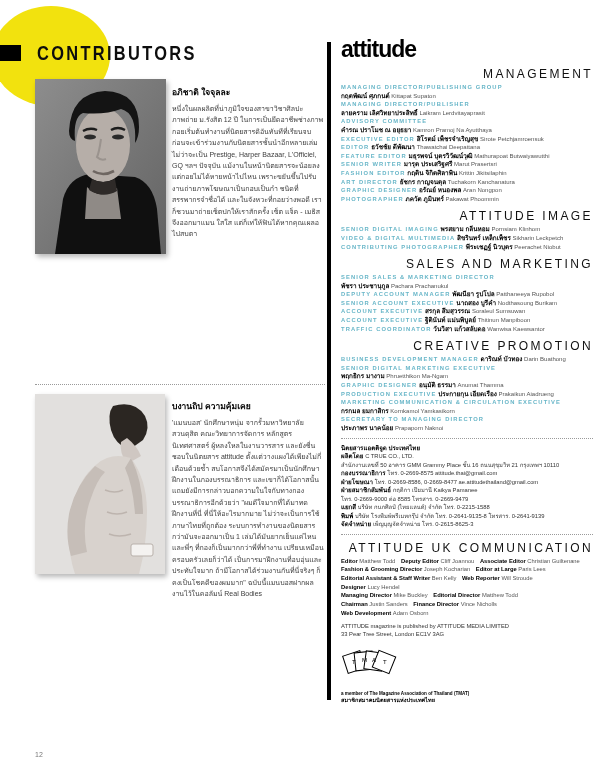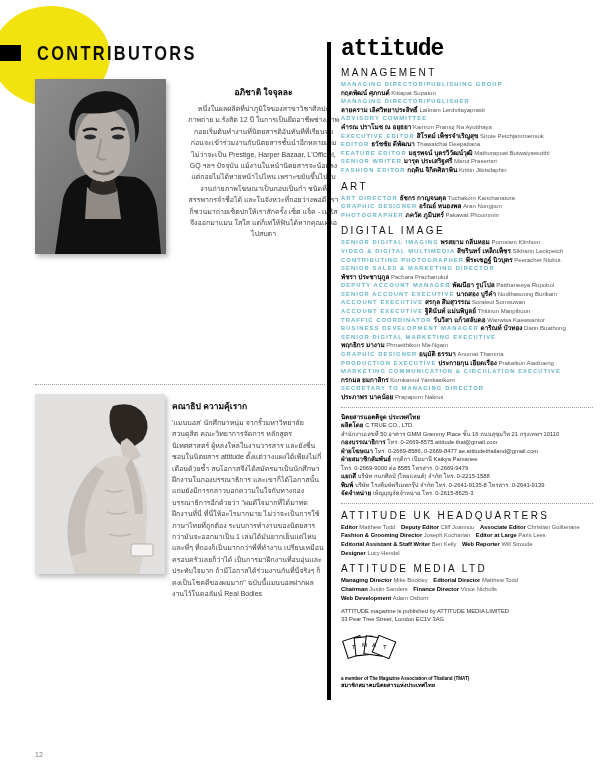--- a/index.html
+++ b/index.html
@@ -14,22 +14,22 @@
   .photo{box-shadow:2px 3px 5px rgba(0,0,0,.28);}
   .photo svg{display:block;}
   .bio-block{width:153px;}
   .bio-name{font-size:8.5px;font-weight:bold;color:#000;margin-bottom:4px;}
   .bio-text{font-size:7px;line-height:11.4px;color:#3c3c3c;overflow-wrap:anywhere;}
   .dotted-div{border-top:1px dotted #9a9a9a;height:0;}
   .page-num{left:35px;top:751px;font-size:7px;color:#777;}
   
   .v-rule{left:327px;top:42px;width:4px;height:658px;background:#000;}
   .masthead{left:341px;top:38px;width:252px;}
-  .m-logo{font-size:23px;font-weight:bold;letter-spacing:-1px;line-height:1;color:#000;margin-bottom:3px;font-family:Liberation Mono, monospace;}
-  .m-sec-title{font-size:10px;letter-spacing:2.4px;color:#111;margin:6px 0 2px 0;white-space:nowrap;}
+  .m-logo{font-size:23px;font-weight:bold;letter-spacing:-1px;line-height:1;color:#000;margin-bottom:3px;}
+  .m-sec-title{font-size:12px;letter-spacing:2.4px;color:#111;margin:6px 0 2px 0;white-space:nowrap;text-align:right;}
   .m-line{font-size:6px;line-height:8.6px;white-space:nowrap;overflow:hidden;}
   .m-role{color:var(--accent-teal);font-weight:bold;letter-spacing:1.1px;font-size:5.8px;text-transform:uppercase;}
   .m-thai{font-weight:bold;color:#000;font-size:6.4px;}
   .m-en{color:#555;font-size:6px;}
   .m-div{border-top:1px dotted #9a9a9a;margin:5px 0;}
   .c-line{font-size:5.8px;line-height:8.5px;white-space:nowrap;overflow:hidden;}
   .c-b{font-weight:bold;color:#000;font-size:6.2px;}
   .c-r{color:#333;}
   .uk-line{font-size:5.8px;line-height:8.7px;white-space:nowrap;overflow:hidden;}
   .uk-l{font-weight:bold;color:#000;}
@@ -62,21 +62,21 @@
     <ellipse cx="55" cy="58" rx="6" ry="2.6" fill="#2a2a2a"></ellipse>
     <ellipse cx="83" cy="58" rx="6" ry="2.6" fill="#2a2a2a"></ellipse>
     <path d="M48 52 Q55 48 62 51" stroke="#1c1c1c" stroke-width="2.4" fill="none"></path>
     <path d="M76 51 Q83 47 90 51" stroke="#1c1c1c" stroke-width="2.4" fill="none"></path>
     <path d="M66 60 Q64 74 62 78 Q66 82 71 80" stroke="#9a938e" stroke-width="2" fill="none"></path>
     <path d="M58 92 Q68 98 79 92" stroke="#6e6661" stroke-width="2.6" fill="none"></path>
     <path d="M57 100 Q68 106 80 100 L82 112 Q68 120 54 111 Z" fill="#2e2a28"></path>
   </svg>
 </div>
 
-<div class="abs bio-block" style="left:187px;top:85px;text-align:center;">
+<div class="abs bio-block" style="left:172px;top:85px;">
   <div class="bio-name">อภิชาติ ใจจุลละ</div>
   <div class="bio-text">หนึ่งในผลผลิตที่น่าภูมิใจของสาขาวิชาศิลปะภาพถ่าย ม.รังสิต 12 ปี ในการเป็นยึดอาชีพช่างภาพ กอยเริ่มต้นทำงานที่นิตยสารดิอันทันทีที่เรียนจบ ก่อนจะเข้าร่วมงานกับนิตยสารชั้นนำอีกหลายเล่ม ไม่ว่าจะเป็น Prestige, Harper Bazaar, L'Officiel, GQ ฯลฯ ปัจจุบัน แม้งานในหน้านิตยสารจะน้อยลง แต่กอยไม่ได้หายหน้าไปไหน เพราะขยันขึ้นไปรับงานถ่ายภาพโฆษณาเป็นกอบเป็นกำ ชนิดที่สรรพากรจำชื่อได้ และในจังหวะที่กอยว่างพอดี เราก็ชวนมาถ่ายเซ็ตปกให้เราสักครั้ง เซ็ต แจ็ค - เมธิส จึงออกมาแมน ใสใส แต่ก็เท่ให้ฟินได้หากคุณเผลอไปสบตา</div>
 </div>
 
 <div class="abs dotted-div" style="left:35px;top:384px;width:290px;"></div>
 
 <div class="abs photo" style="left:35px;top:394px;width:130px;height:180px;">
   <svg width="130" height="180" viewBox="0 0 130 180">
     <rect width="130" height="180" fill="#e2e0de"></rect>
     <rect width="130" height="180" fill="none"></rect>
@@ -86,21 +86,21 @@
     <path d="M60 72 Q40 92 34 120 Q30 142 36 162 L52 158 Q46 130 56 104 Q62 86 70 78 Z" fill="#c6beb8"></path>
     <path d="M96 64 Q108 88 108 120 L100 120 Q98 92 90 74 Z" fill="#c2bab4"></path>
     <path d="M70 96 Q80 100 88 96" stroke="#bdb4ae" stroke-width="1.6" fill="none"></path>
     <path d="M72 118 Q82 122 92 118" stroke="#bdb4ae" stroke-width="1.6" fill="none"></path>
     <path d="M74 140 Q84 144 96 140" stroke="#bdb4ae" stroke-width="1.6" fill="none"></path>
     <rect x="96" y="150" width="22" height="12" rx="2" fill="#f4f2f0" stroke="#b9b1ab"></rect>
   </svg>
 </div>
 
 <div class="abs bio-block" style="left:172px;top:399px;">
-  <div class="bio-name">คณาธิป ความคุ้เราก</div>
+  <div class="bio-name">บงานถิป ความคุ้มเคย</div>
   <div class="bio-text">'แมนบอส' นักศึกษาหนุ่ม จากรั้วมหาวิทยาลัยสวนดุสิต คณะวิทยาการจัดการ หลักสูตรนิเทศศาสตร์ ผู้หลงใหลในงานวารสาร และยังชื่นชอบในนิตยสาร attitude ตั้งแต่วางแผงได้เพียงไม่กี่เดือนด้วยซ้ำ สบโอกาสจึงได้สมัครมาเป็นนักศึกษาฝึกงานในกองบรรณาธิการ และเขาก็ได้โอกาสนั้น แถมยังมีการกล่าวบอกความในใจกับทางกองบรรณาธิการอีกด้วยว่า "ผมดีใจมากที่ได้มาทดฝึกงานที่นี่ ที่นี่ให้อะไรมากมาย ไม่ว่าจะเป็นการใช้ภาษาไทยที่ถูกต้อง ระบบการทำงานของนิตยสารกว่ามันจะออกมาเป็น 1 เล่มได้มันยากเย็นแค่ไหน และพี่ๆ ที่กองก็เป็นมากกว่าพี่ที่ทำงาน เปรียบเหมือนครอบครัวเลยก็ว่าได้ เป็นการมาฝึกงานที่อบอุ่นและประทับใจมาก ถ้ามีโอกาสได้ร่วมงานกันที่นี่จริงๆ ก็คงเป็นโชคดีของผมมาก" ฉบับนี้แมนบอสฝากผลงานไว้ในคอลัมน์ Real Bodies</div>
 </div>
 
 <div class="abs page-num">12</div>
 
 <div class="abs v-rule"></div>
 
 <div class="abs masthead">
   <div class="m-logo">attitude</div>
   <div id="m-sections">
@@ -114,41 +114,42 @@
         <div class="m-line"><span class="m-names"><b class="m-thai"> คำรณ ปราโมช ณ อยุธยา</b><span class="m-en"> Kamron Pramoj Na Ayutthaya</span></span></div>
       </div>
       <div class="m-section">
         <div class="m-line"><span class="m-role">EXECUTIVE EDITOR</span><span class="m-names"><b class="m-thai"> สิโรตม์ เพ็ชรจำเริญสุข</b><span class="m-en"> Sirote Petchjamroensuk</span></span></div>
         <div class="m-line"><span class="m-role">EDITOR</span><span class="m-names"><b class="m-thai"> ธวัชชัย ดีพัฒนา</b><span class="m-en"> Thawatchai Deepattana</span></span></div>
         <div class="m-line"><span class="m-role">FEATURE EDITOR</span><span class="m-names"><b class="m-thai"> มธุรพจน์ บุตรวิวัฒน์วุฒิ</b><span class="m-en"> Mathurapoat Butwaiyawutthi</span></span></div>
         <div class="m-line"><span class="m-role">SENIOR WRITER</span><span class="m-names"><b class="m-thai"> มารุต ประเสริฐศรี</b><span class="m-en"> Marut Prasertsri</span></span></div>
         <div class="m-line"><span class="m-role">FASHION EDITOR</span><span class="m-names"><b class="m-thai"> กฤติน จิกิตศิลาพิน</b><span class="m-en"> Krittin Jikitsilaphin</span></span></div>
       </div>
       <div class="m-section">
-        <div class="m-sec-title">ART</div>
         <div class="m-line"><span class="m-role">ART DIRECTOR</span><span class="m-names"><b class="m-thai"> ธัชกร กาญจนตุล</b><span class="m-en"> Tuchakorn Kanchanatura</span></span></div>
         <div class="m-line"><span class="m-role">GRAPHIC DESIGNER</span><span class="m-names"><b class="m-thai"> อรัณย์ หนองพล</b><span class="m-en"> Aran Nongpon</span></span></div>
         <div class="m-line"><span class="m-role">PHOTOGRAPHER</span><span class="m-names"><b class="m-thai"> ภควัต ภูมินทร์</b><span class="m-en"> Pakawat Phoommin</span></span></div>
       </div>
       <div class="m-section">
-        <div class="m-sec-title">DIGITAL IMAGE</div>
+        <div class="m-sec-title">ATTITUDE IMAGE</div>
         <div class="m-line"><span class="m-role">SENIOR DIGITAL IMAGING</span><span class="m-names"><b class="m-thai"> พรสยาม กลิ่นหอม</b><span class="m-en"> Pornsiam Klinhom</span></span></div>
         <div class="m-line"><span class="m-role">VIDEO &amp; DIGITAL MULTIMEDIA</span><span class="m-names"><b class="m-thai"> สิขรินทร์ เหล็กเพ็ชร</b><span class="m-en"> Sikharin Leckpetch</span></span></div>
         <div class="m-line"><span class="m-role">CONTRIBUTING PHOTOGRAPHER</span><span class="m-names"><b class="m-thai"> พีระเชฏฐ์ นิวบุตร</b><span class="m-en"> Peerachet Niobut</span></span></div>
       </div>
       <div class="m-section">
+        <div class="m-sec-title">SALES AND MARKETING</div>
         <div class="m-line"><span class="m-role">SENIOR SALES &amp; MARKETING DIRECTOR</span></div>
         <div class="m-line"><span class="m-names"><b class="m-thai"> พัชรา ประชานุกูล</b><span class="m-en"> Pachara Prachanukul</span></span></div>
         <div class="m-line"><span class="m-role">DEPUTY ACCOUNT MANAGER</span><span class="m-names"><b class="m-thai"> พัฒนียา รูปโปล</b><span class="m-en"> Patthaneeya Rupobol</span></span></div>
         <div class="m-line"><span class="m-role">SENIOR ACCOUNT EXECUTIVE</span><span class="m-names"><b class="m-thai"> นาถสอง บูรีคำ</b><span class="m-en"> Nodthasoung Burikam</span></span></div>
         <div class="m-line"><span class="m-role">ACCOUNT EXECUTIVE</span><span class="m-names"><b class="m-thai"> สรกุล สีมสุวรรณ</b><span class="m-en"> Soraleul Sumsuwan</span></span></div>
         <div class="m-line"><span class="m-role">ACCOUNT EXECUTIVE</span><span class="m-names"><b class="m-thai"> ฐิตินันท์ แม่นพิบูลย์</b><span class="m-en"> Thitinun Manpiboon</span></span></div>
         <div class="m-line"><span class="m-role">TRAFFIC COORDINATOR</span><span class="m-names"><b class="m-thai"> วันวิสา แก้วสลับดอ</b><span class="m-en"> Wanwisa Kaewsantor</span></span></div>
       </div>
       <div class="m-section">
+        <div class="m-sec-title">CREATIVE PROMOTION</div>
         <div class="m-line"><span class="m-role">BUSINESS DEVELOPMENT MANAGER</span><span class="m-names"><b class="m-thai"> ดาริณท์ บัวทอง</b><span class="m-en"> Darin Buathong</span></span></div>
         <div class="m-line"><span class="m-role">SENIOR DIGITAL MARKETING EXECUTIVE</span></div>
         <div class="m-line"><span class="m-names"><b class="m-thai"> พฤกธิกร มางาม</b><span class="m-en"> Phruetthikon Ma-Ngam</span></span></div>
         <div class="m-line"><span class="m-role">GRAPHIC DESIGNER</span><span class="m-names"><b class="m-thai"> อนุมัติ ธรรมา</b><span class="m-en"> Anumat Thamma</span></span></div>
       </div>
       <div class="m-section">
         <div class="m-line"><span class="m-role">PRODUCTION EXECUTIVE</span><span class="m-names"><b class="m-thai"> ประกายกุน เอียดเรือง</b><span class="m-en"> Prakaikun Aiadrueng</span></span></div>
         <div class="m-line"><span class="m-role">MARKETING COMMUNICATION &amp; CIRCULATION EXECUTIVE</span></div>
         <div class="m-line"><span class="m-names"><b class="m-thai"> กรกมล ยมกาสิกร</b><span class="m-en"> Kornkamol Yamkasikorn</span></span></div>
         <div class="m-line"><span class="m-role">SECRETARY TO MANAGING DIRECTOR</span></div>
@@ -162,28 +163,27 @@
       <div class="c-line"><span class="c-r">สำนักงานเลขที่ 50 อาคาร GMM Grammy Place ชั้น 16 ถนนสุขุมวิท 21 กรุงเทพฯ 10110</span></div>
       <div class="c-line"><b class="c-b">กองบรรณาธิการ </b><span class="c-r">โทร. 0-2669-8575  attitude.thai@gmail.com</span></div>
       <div class="c-line"><b class="c-b">ฝ่ายโฆษณา </b><span class="c-r">โทร. 0-2669-8586, 0-2669-8477  ae.attitudethailand@gmail.com</span></div>
       <div class="c-line"><b class="c-b">ฝ่ายสมาชิกสัมพันธ์ </b><span class="c-r">กฤติกา เปียมานี  Kaikya Pamanee</span></div>
       <div class="c-line"><span class="c-r">โทร. 0-2669-9000 ต่อ 8585  โทรสาร. 0-2669-9479</span></div>
       <div class="c-line"><b class="c-b">แยกสี </b><span class="c-r">บริษัท กนกศิลป์ (ไทยแลนด์) จำกัด  โทร. 0-2215-1588</span></div>
       <div class="c-line"><b class="c-b">พิมพ์ </b><span class="c-r">บริษัท โรงพิมพ์พรีเมทกรุ๊ป จำกัด  โทร. 0-2641-9135-8  โทรสาร. 0-2641-9139</span></div>
       <div class="c-line"><b class="c-b">จัดจำหน่าย </b><span class="c-r">เพ็ญบุญจัดจำหน่าย  โทร. 0-2615-8625-3</span></div>
     </div>
   <div class="m-div"></div>
-  <div class="m-sec-title">ATTITUDE UK HEADQUARTERS</div>
+  <div class="m-sec-title">ATTITUDE UK COMMUNICATION</div>
   <div id="uk-lines">
       <div class="uk-line"><b class="uk-l">Editor </b><span class="uk-v">Matthew Todd </span><b class="uk-l">Deputy Editor </b><span class="uk-v">Cliff Joannou </span><b class="uk-l">Associate Editor </b><span class="uk-v">Christian Guiltenane </span></div>
       <div class="uk-line"><b class="uk-l">Fashion &amp; Grooming Director </b><span class="uk-v">Joseph Kocharian </span><b class="uk-l">Editor at Large </b><span class="uk-v">Paris Lees </span></div>
       <div class="uk-line"><b class="uk-l">Editorial Assistant &amp; Staff Writer </b><span class="uk-v">Ben Kelly </span><b class="uk-l">Web Reporter </b><span class="uk-v">Will Stroude </span></div>
       <div class="uk-line"><b class="uk-l">Designer </b><span class="uk-v">Lucy Hendel </span></div>
     </div>
-  <div class="m-sec-title">ATTITUDE MEDIA LTD</div>
   <div id="media-lines">
       <div class="uk-line"><b class="uk-l">Managing Director </b><span class="uk-v">Mike Buckley </span><b class="uk-l">Editorial Director </b><span class="uk-v">Matthew Todd </span></div>
       <div class="uk-line"><b class="uk-l">Chairman </b><span class="uk-v">Justin Sanders </span><b class="uk-l">Finance Director </b><span class="uk-v">Vince Nicholls </span></div>
       <div class="uk-line"><b class="uk-l">Web Development </b><span class="uk-v">Adam Osborn </span></div>
     </div>
   <div class="pub-note">
     <div>ATTITUDE magazine is published by ATTITUDE MEDIA LIMITED</div>
     <div>33 Pear Tree Street, London EC1V 3AG</div>
   </div>
   <div class="tmat">

